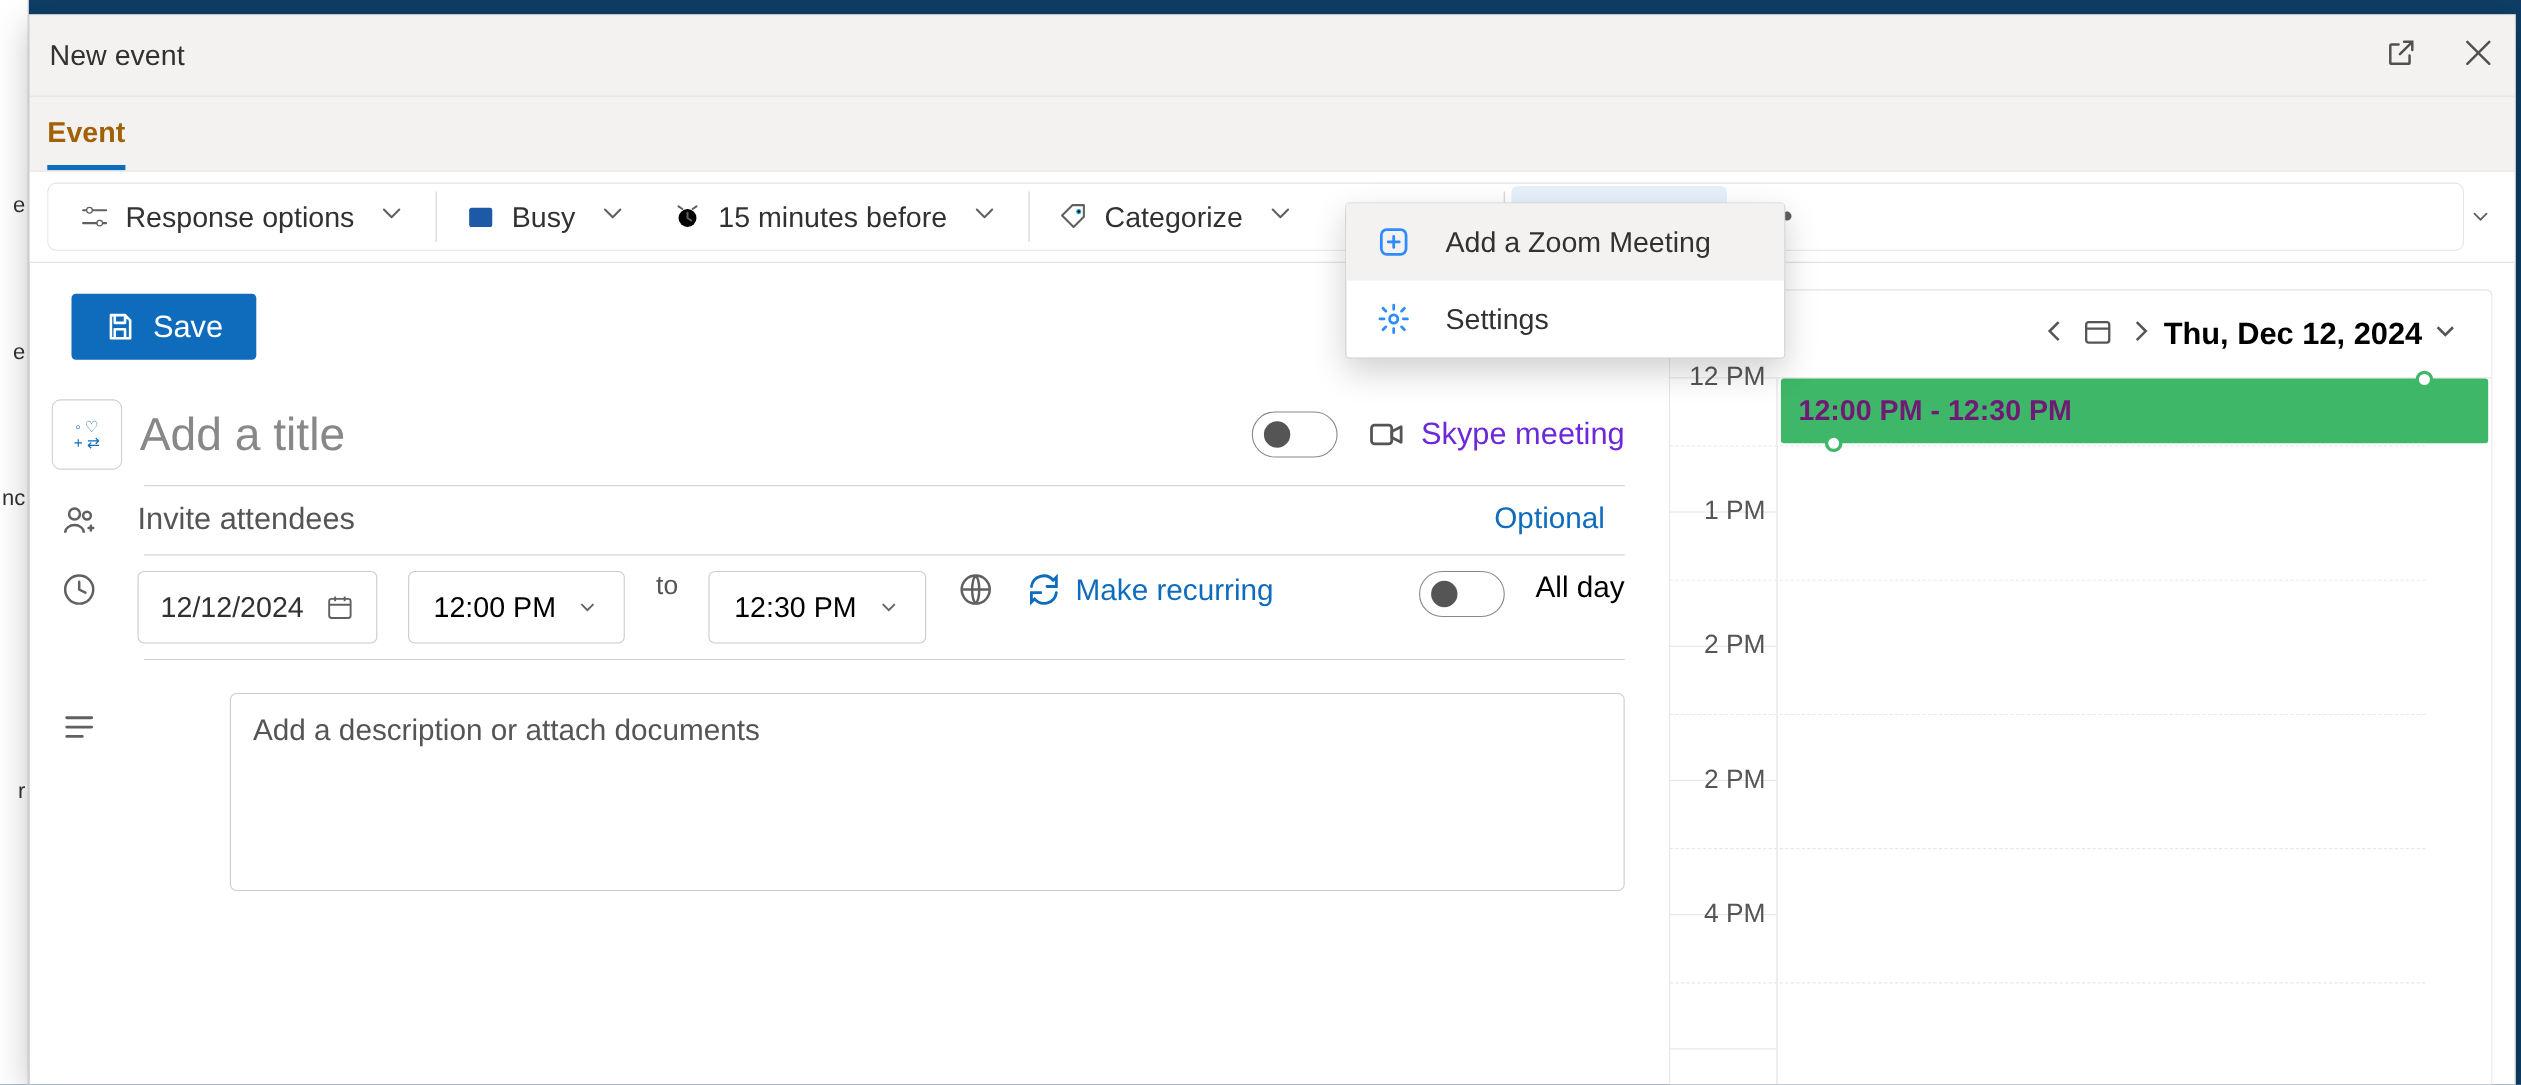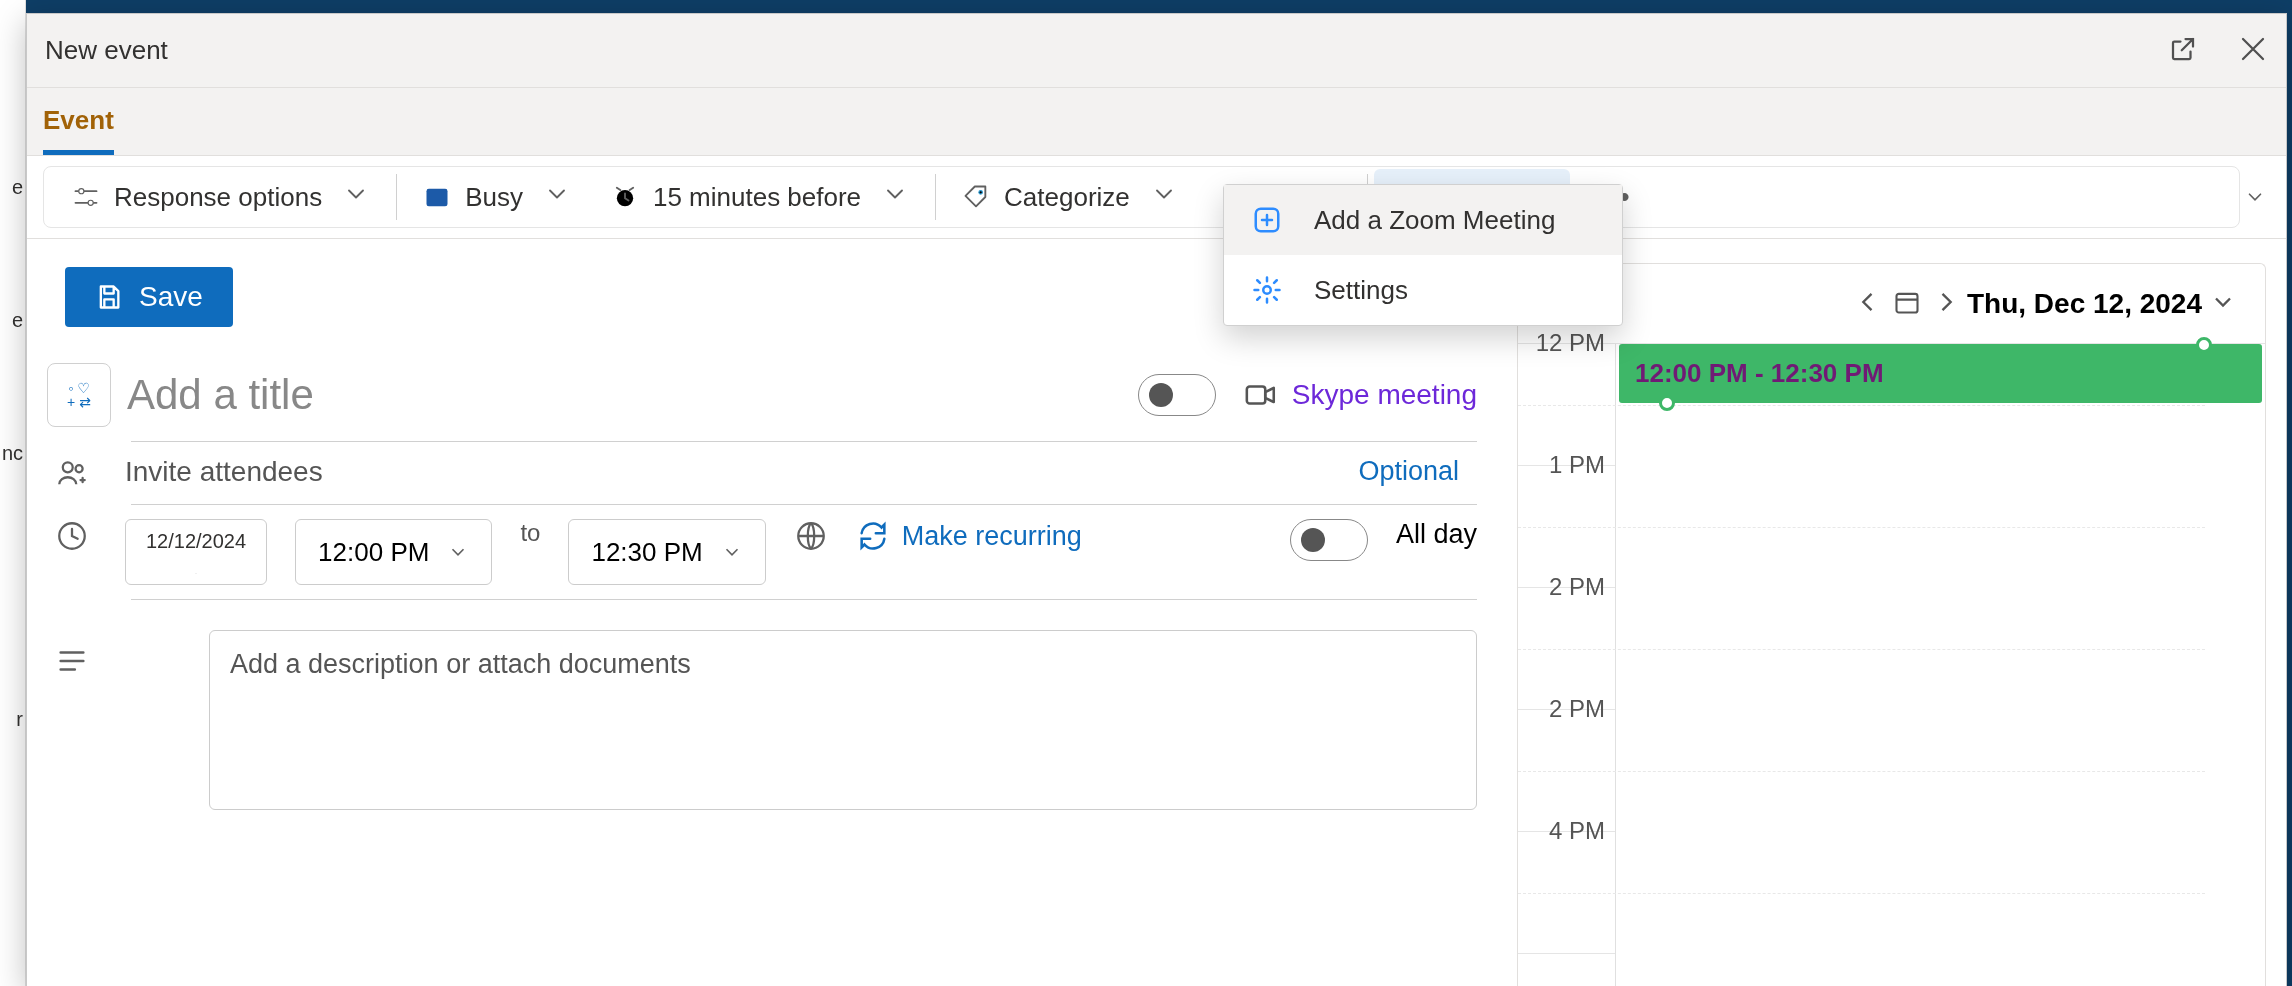--- a/index.html
+++ b/index.html
@@ -80,21 +80,21 @@
   .underline{ border-bottom:1px solid #d0d0d0; margin-left:84px;}
   
   .toggle{ width:78px; height:42px; border:1px solid #888; border-radius:30px; position:relative; background:#fff; cursor:pointer;}
   .toggle .knob{ position:absolute; top:50%; left:10px; transform:translateY(-50%); width:24px; height:24px; background:#555; border-radius:50%;}
   .skype-lbl{ font-size:28px; color:#6d28d9; display:flex; align-items:center; gap:14px;}
   
   .attendee-input{ flex:1; font-size:28px; border:none; outline:none; color:#323130;}
   .attendee-input::placeholder{ color:#555;}
   .optional{ font-size:27px; color:#0f6cbd; padding-right:18px;}
   
-  .date-box{ display:flex; align-items:center; gap:20px; border:1px solid #ccc; border-radius:6px; padding:10px 20px; font-size:20px; color:#323130; height:66px;flex-direction:column;}
+  .date-box{ display:flex; align-items:center; gap:20px; border:1px solid #ccc; border-radius:6px; padding:10px 20px; font-size:26px; color:#323130; height:66px;}
   .time-box{ display:flex; align-items:center; gap:18px; border:1px solid #ccc; border-radius:6px; padding:10px 22px; font-size:26px; height:66px;}
   .to-lbl{ font-size:24px; color:#555;}
   .globe, .recur-ic { width:34px; height:34px;}
   .recur-link{ color:#0f6cbd; font-size:27px; cursor:pointer;}
   .allday-lbl{ font-size:27px;}
   
   .loc-input{ flex:1; font-size:28px; border:none; outline:none;}
   .loc-input::placeholder{ color:#555;}
   
   .desc-box{ margin-left:84px; flex:1; border:1px solid #ccc; border-radius:6px; padding:18px 20px; font-size:27px; color:#555; min-height:180px;}

